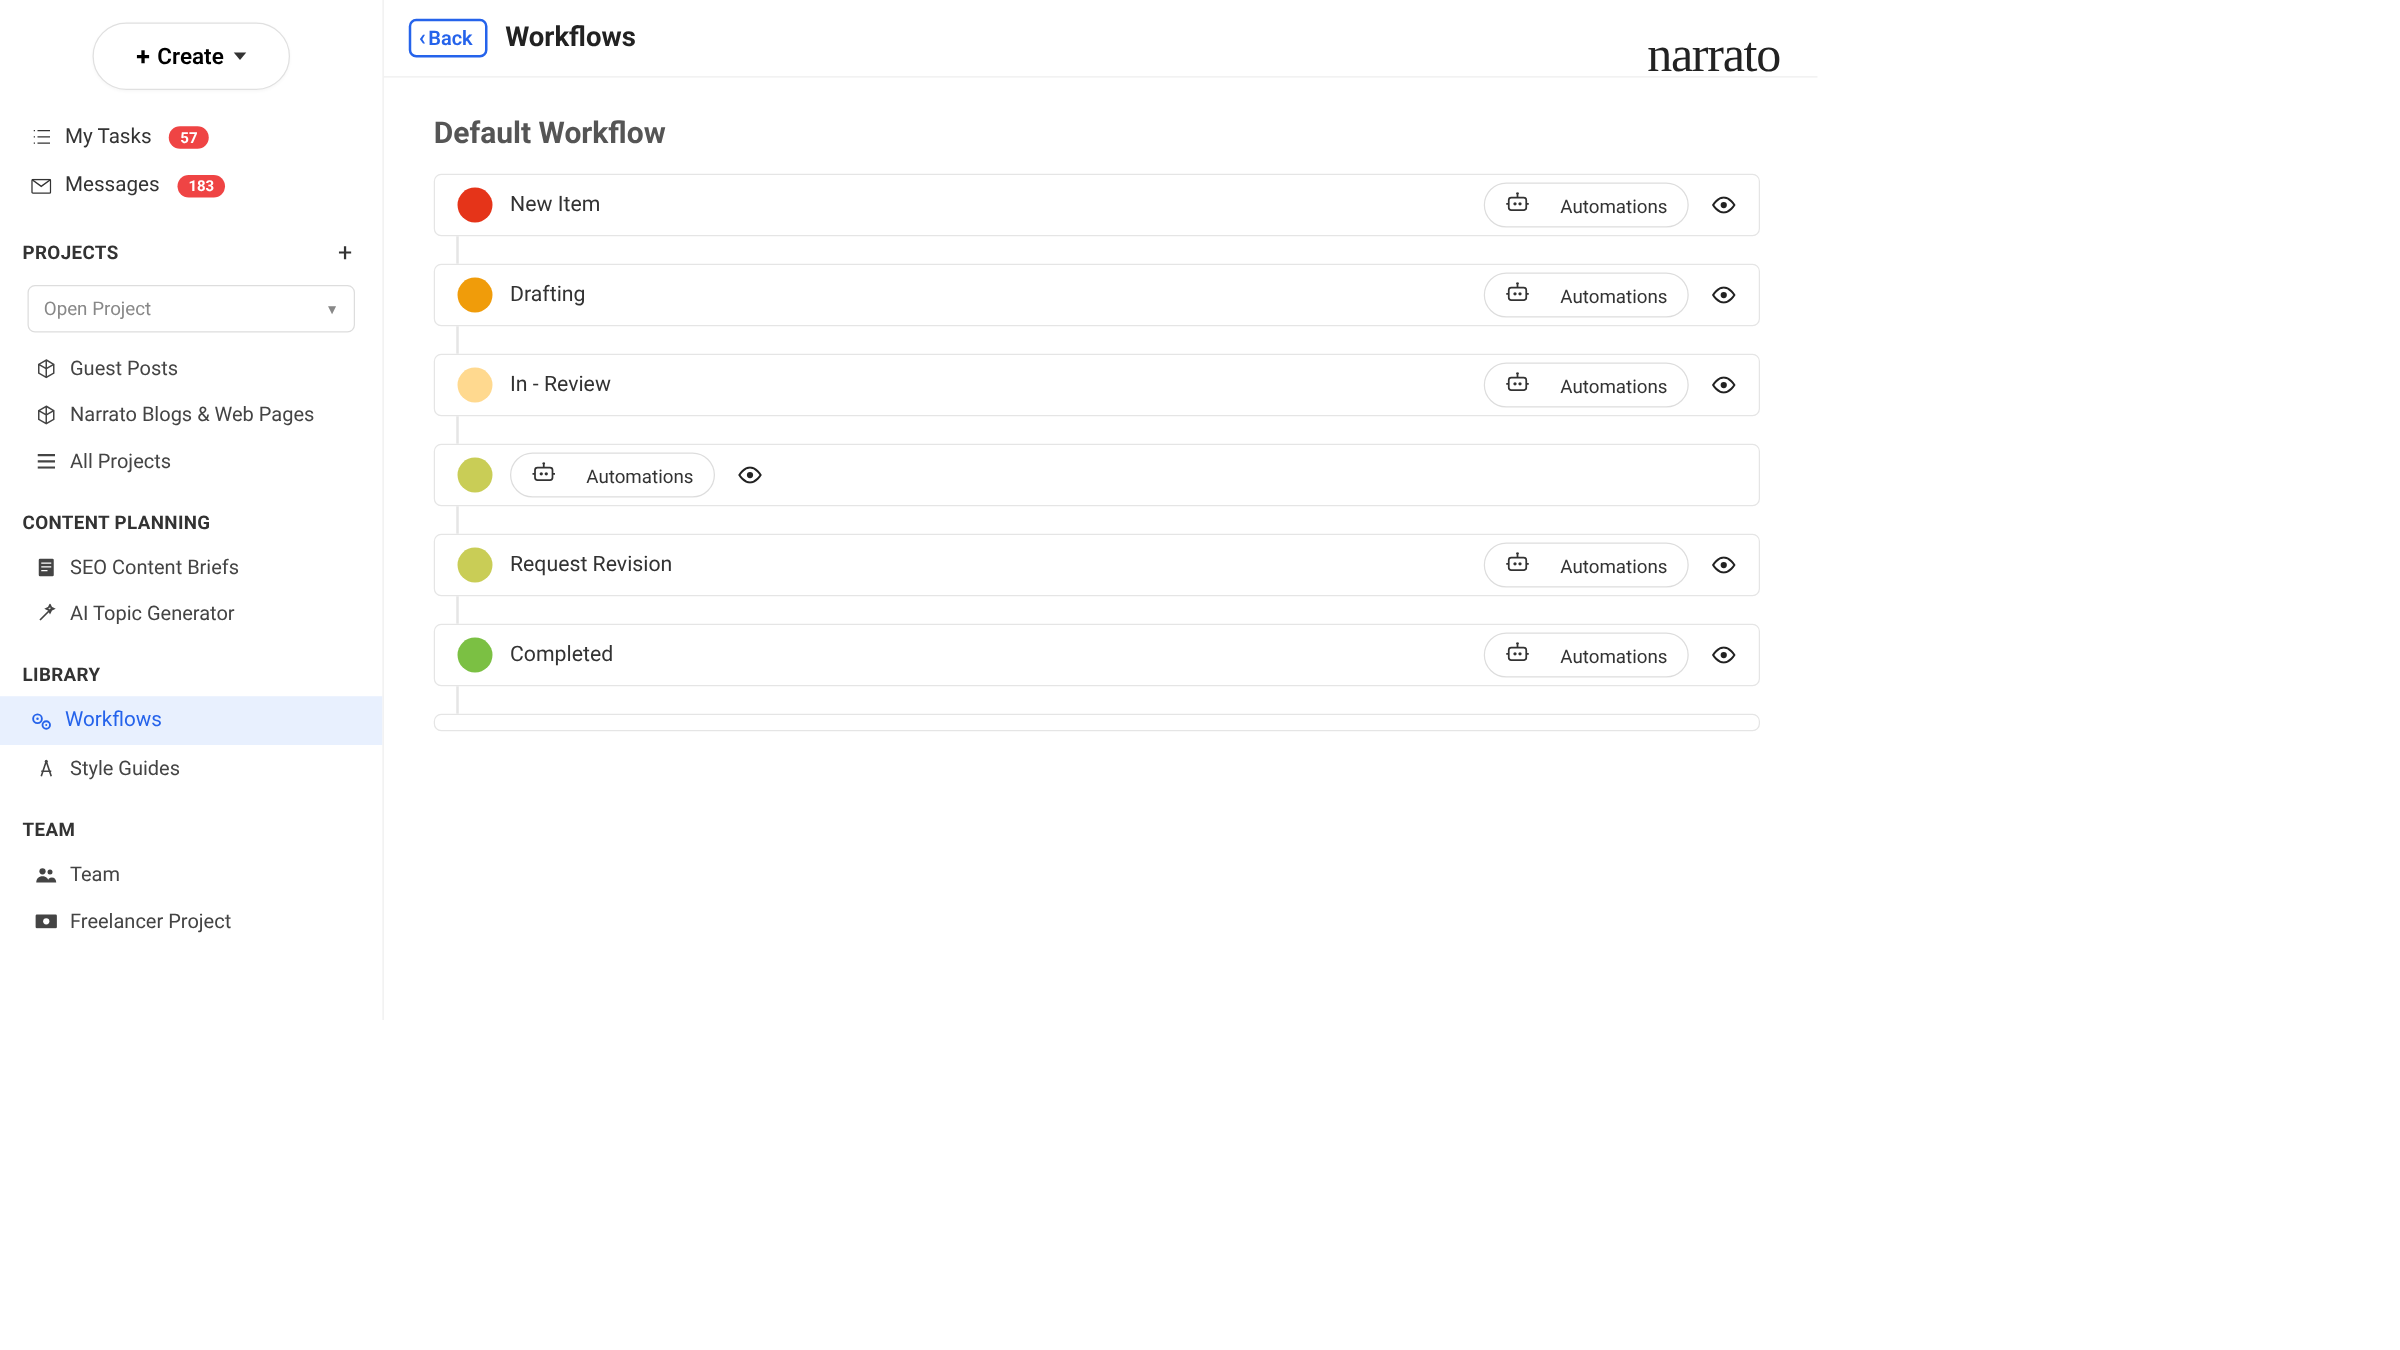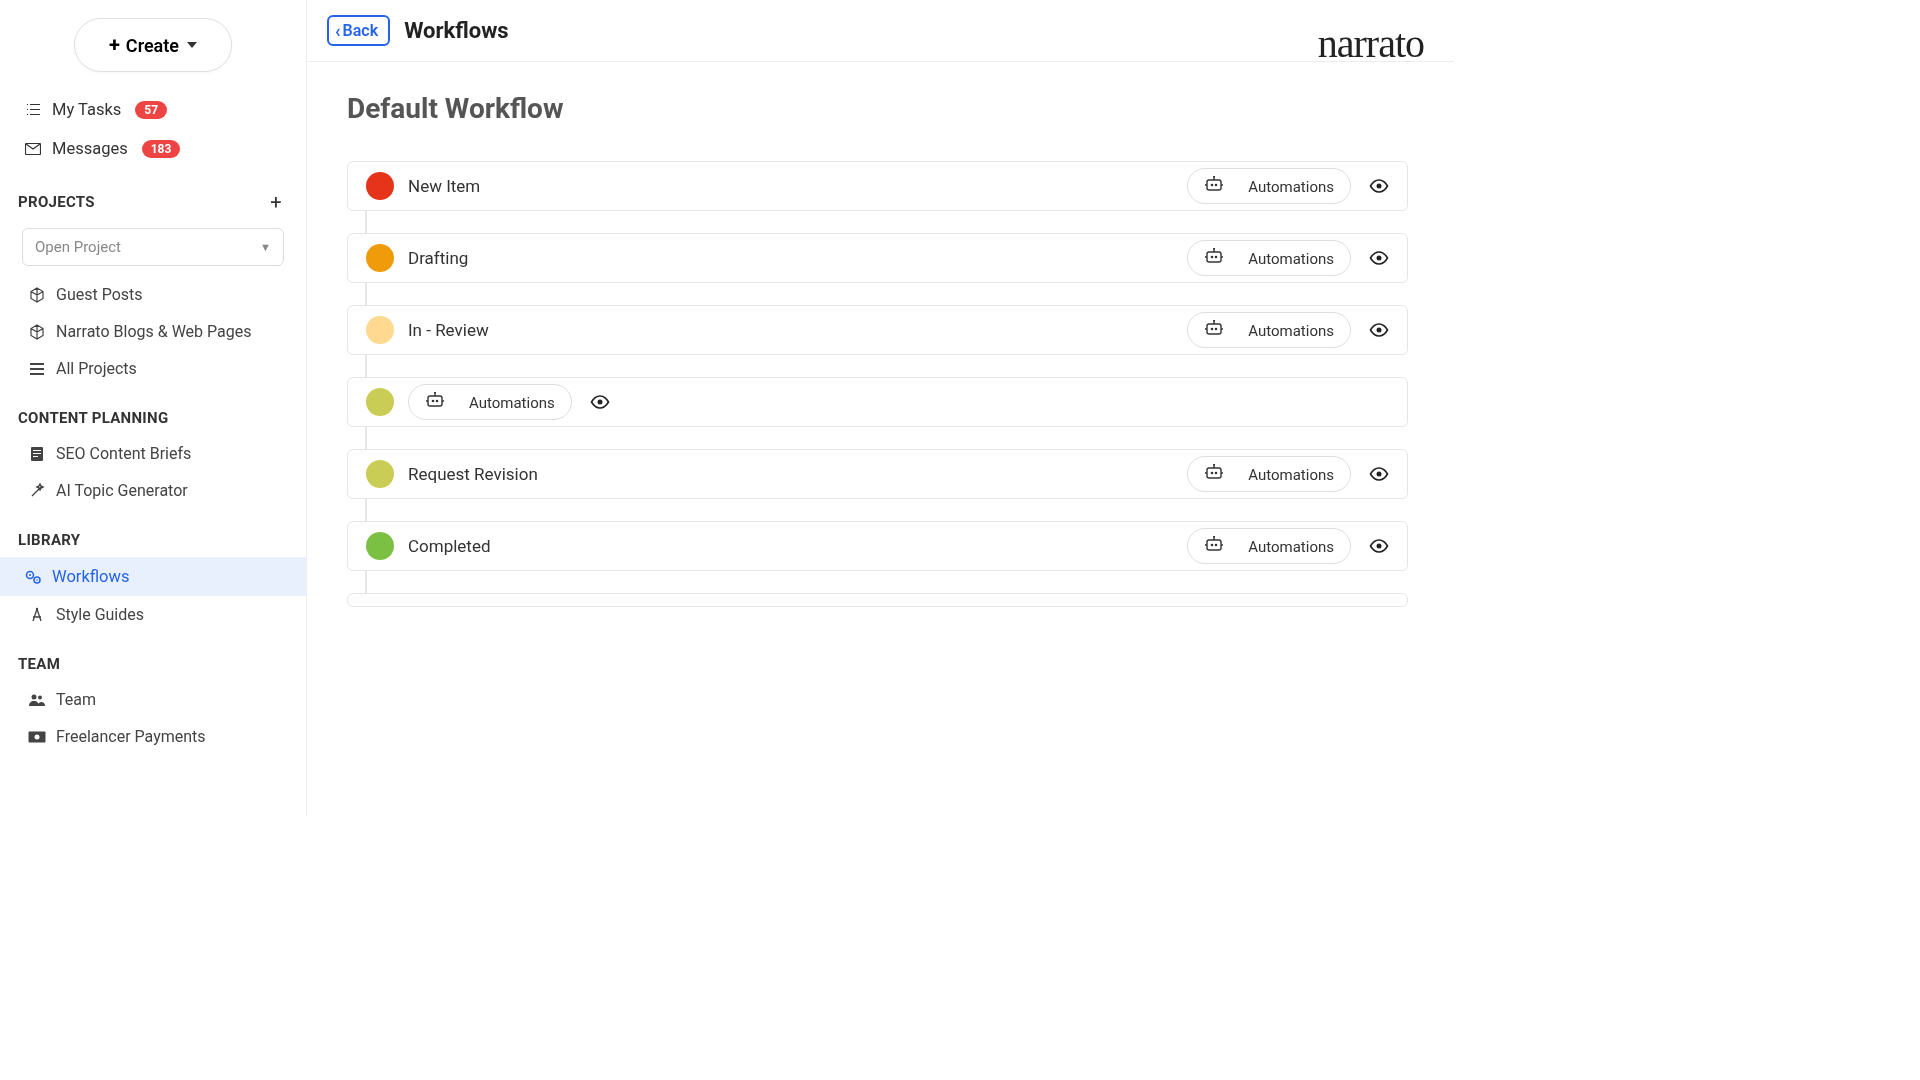--- a/index.html
+++ b/index.html
@@ -30,21 +30,21 @@
 
 
 .main { flex:1; display:flex; flex-direction:column; }
 .topbar { height:62px; border-bottom:1px solid #eee; display:flex; align-items:center; padding:0 20px; position:relative; }
 .back-btn { border:2px solid #2563eb; color:#2563eb; background:#fff; border-radius:6px; padding:3px 10px 3px 6px; font-size:16px; font-weight:600; display:flex; align-items:center; gap:2px; cursor:pointer; margin-right:14px; }
 .back-btn .chev-l { font-size:18px; }
 .page-title { font-size:22px; font-weight:700; color:#222; }
 .logo { position:absolute; right:30px; top:20px; font-family:"Brush Script MT","Segoe Script",cursive; font-size:40px; font-weight:500; color:#222; letter-spacing:-1px; }
 
 .content { padding:30px 46px 30px 40px; overflow-y:auto; height:calc(816px - 62px); }
-.wf-title { font-size:28px; color:#555; margin-bottom:36px; }
+.wf-title { font-size:24px; color:#555; margin-bottom:19px; }
 
 .stage-wrap { position:relative; }
 .stage-card { background:#fff; border:1px solid #e5e5e5; border-radius:6px; padding:6px 18px; display:flex; align-items:center; margin-bottom:0; }
 .connector { width:2px; height:22px; background:#e5e5e5; margin-left:18px; }
 .dot { width:28px; height:28px; border-radius:50%; margin-right:14px; }
 .stage-name { font-size:17px; color:#333; flex:1; }
 .auto-btn { display:flex; align-items:flex-end; gap:24px; border:1px solid #ddd; background:#fff; border-radius:22px; padding:7px 16px; font-size:15px; color:#333; cursor:pointer; margin-right:18px; }
 .robot { width:20px; height:16px; display:inline-block; }
 .eye-ico { font-size:18px; cursor:pointer; color:#222; }
 
@@ -178,21 +178,21 @@
       </span>
       <span>Team</span>
     </div>
     <div class="sub-link">
       <span class="ico">
         <svg width="18" height="12" viewBox="0 0 18 12">
             <rect x="0.5" y="0.5" width="17" height="11" rx="1" fill="#444"></rect>
             <circle cx="9" cy="6" r="2.5" fill="#fff"></circle>
           </svg>
       </span>
-      <span>Freelancer Payments</span>
+      <span>Freelancer Project</span>
     </div>
   </aside>
 
   <main class="main">
     <div class="topbar">
       <button class="back-btn">
         <span class="chev-l">‹</span>
         <span>Back</span>
       </button>
       <h1 class="page-title">Workflows</h1>

